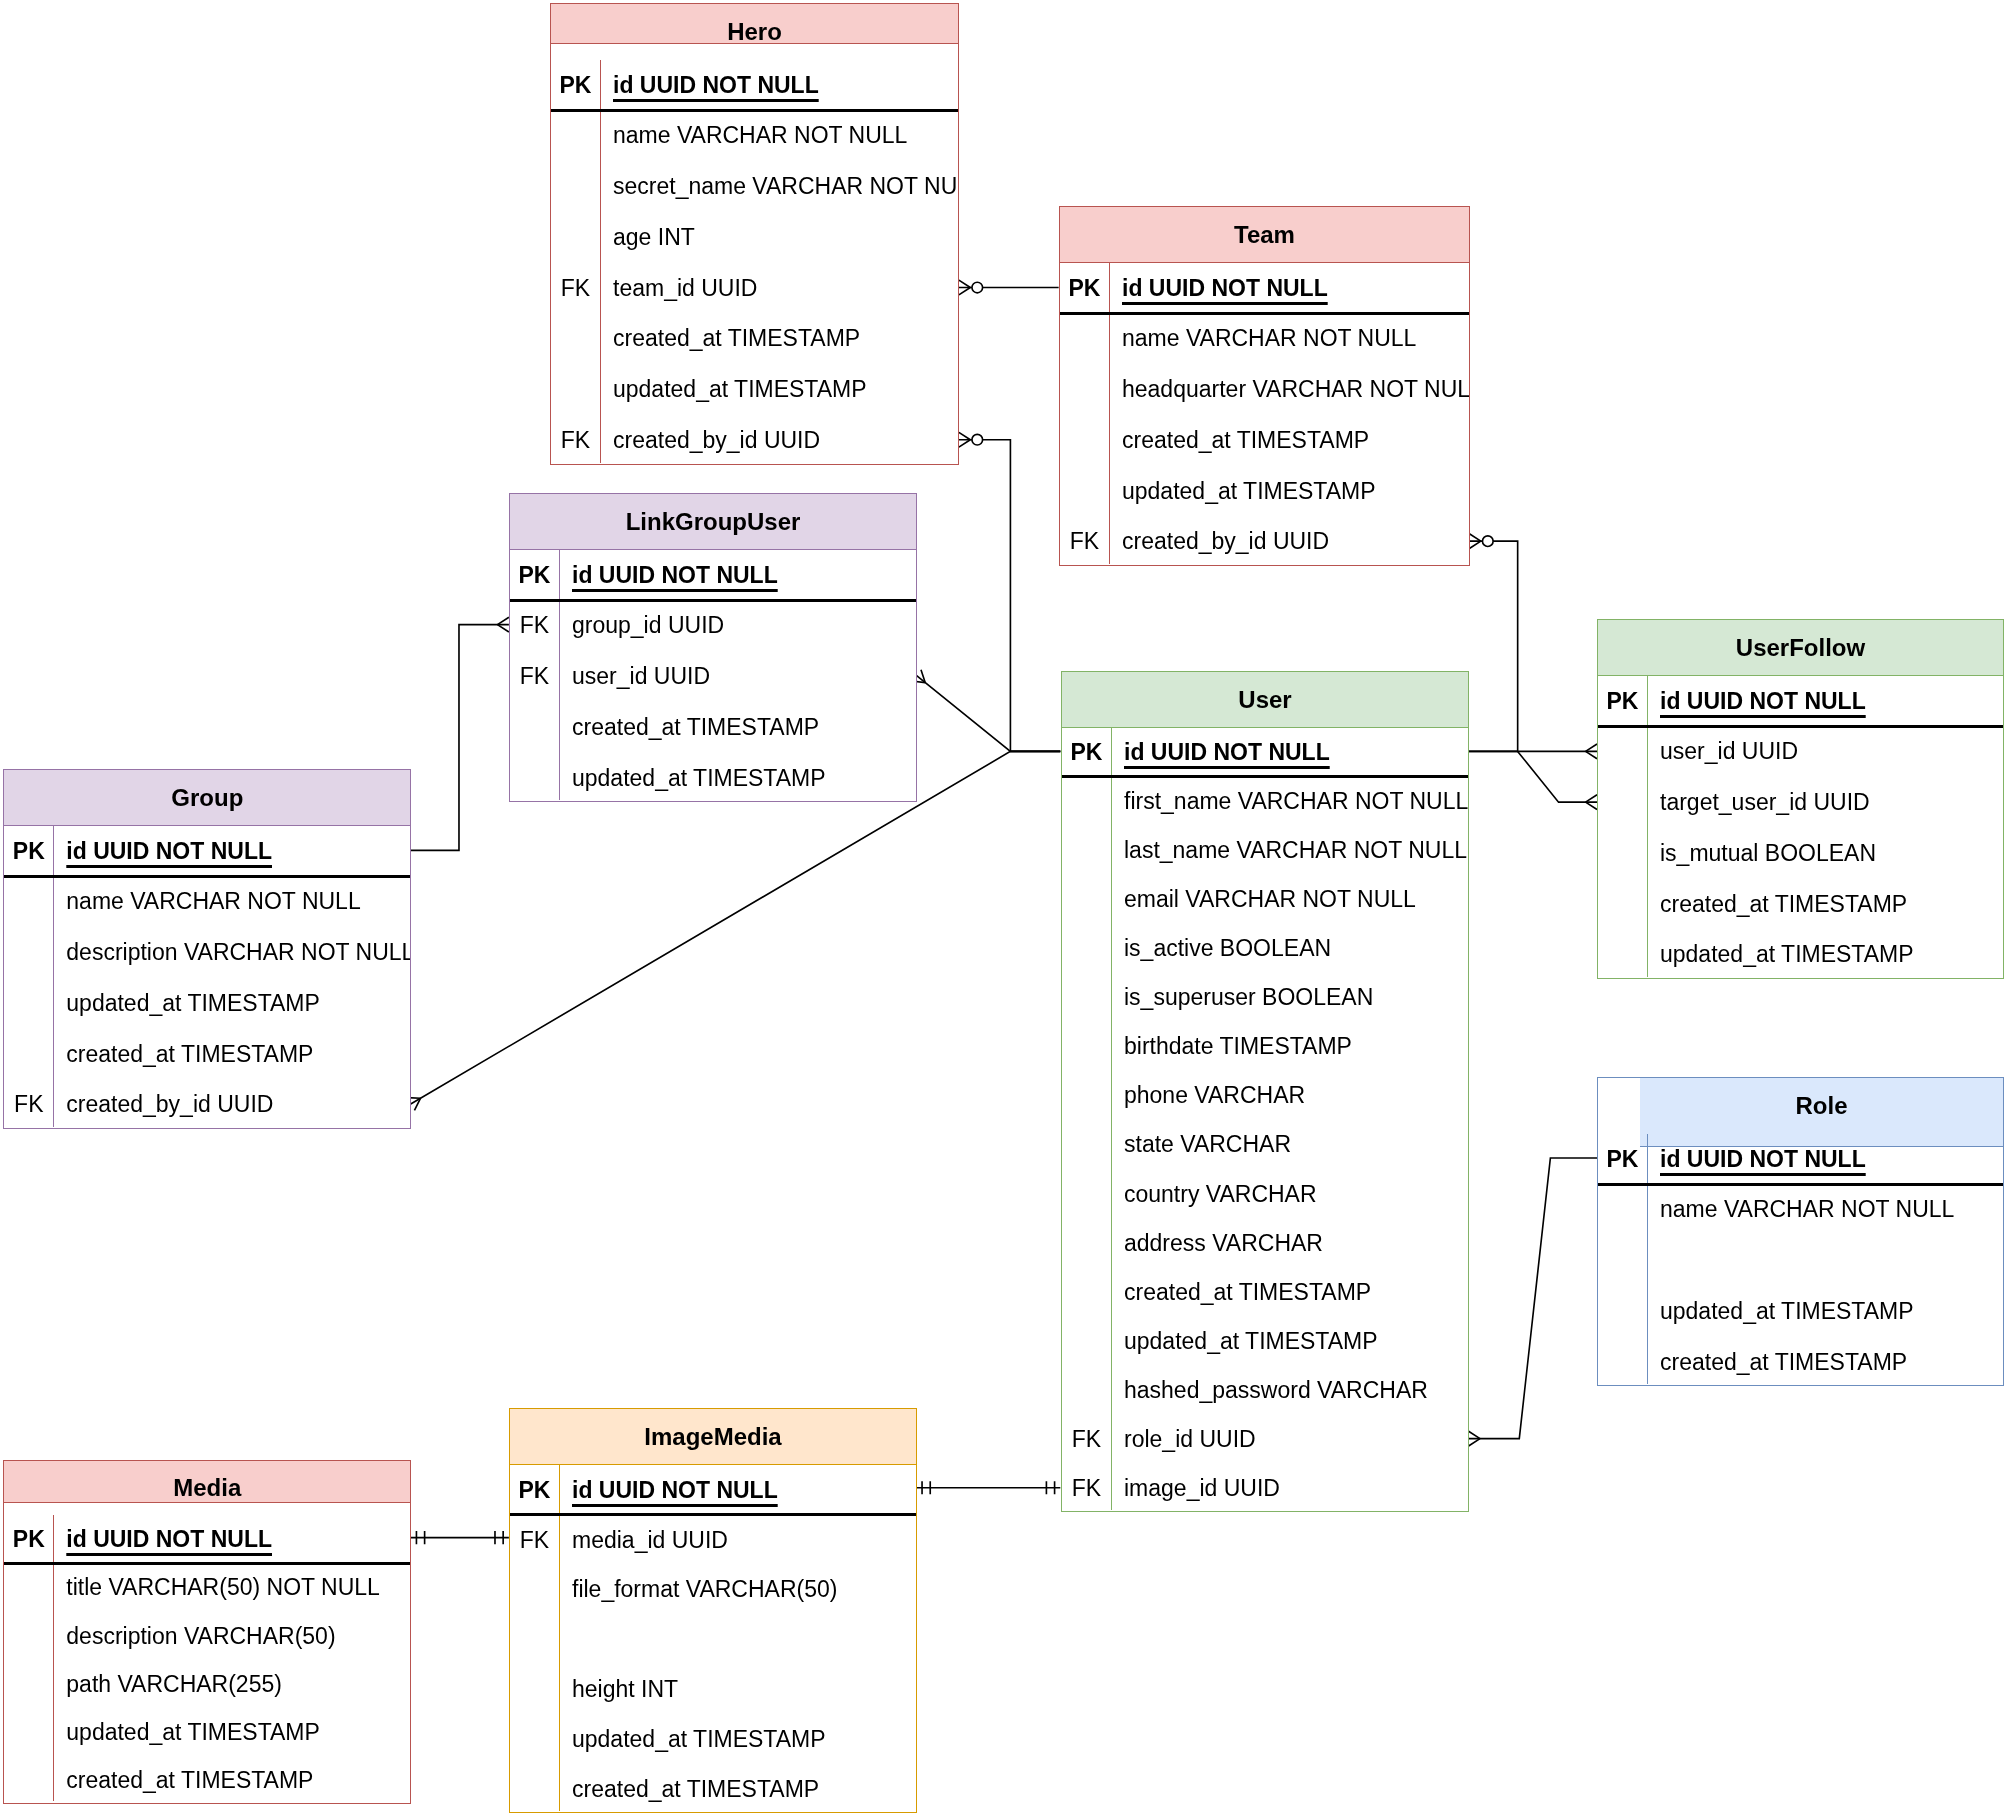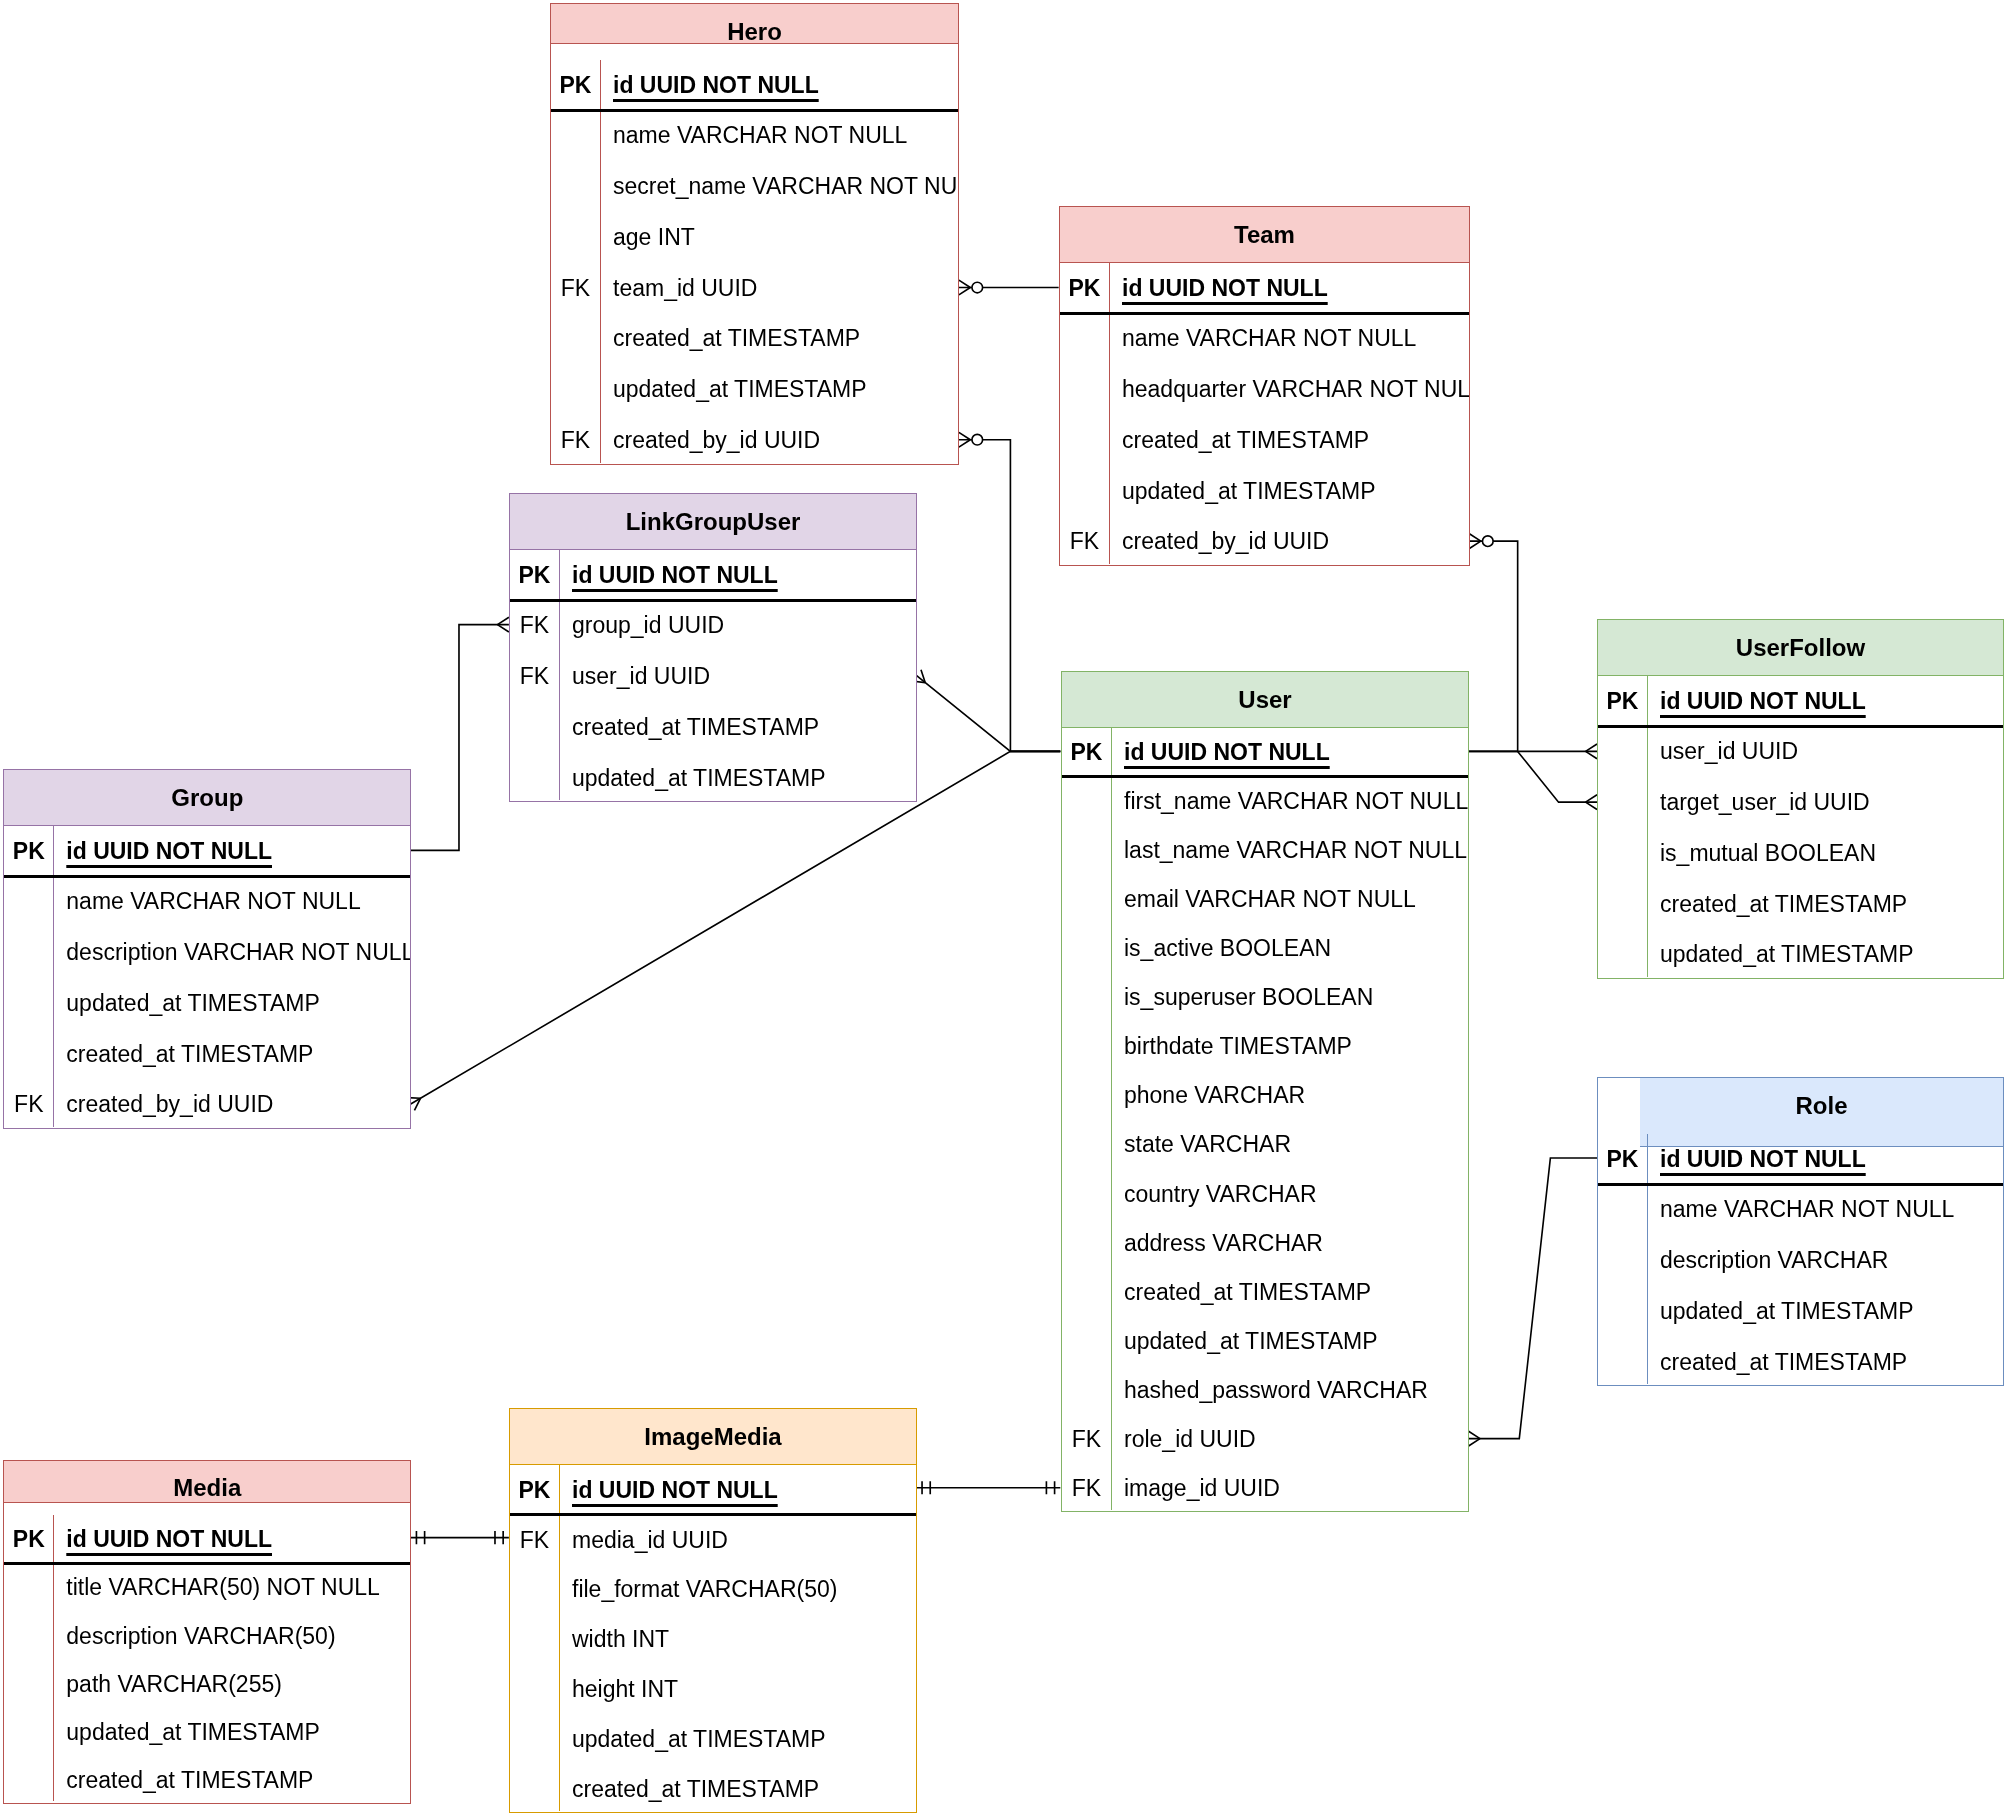--- a/index.html
+++ b/index.html
@@ -188,21 +188,20 @@
       <div class="attrcell" style="top: 259px; line-height: 51px; height: 51px;"><span>created_at TIMESTAMP</span></div>
       <div class="attrcell" style="top: 309px; line-height: 51px; height: 51px;"><span>updated_at TIMESTAMP</span></div>
       <div class="pk-sep" style="top: 105px;"></div>
     </div>
   <div class="tbl" style="left: 1597px; top: 1077px; width: 407px; height: 309px; border-color: rgb(108, 142, 191);">
       <div class="tbl-header" style="height: 69px; line-height: 56px; background: rgb(218, 232, 252); border-bottom: 1.6px solid rgb(108, 142, 191); margin-left: 42px;">Role</div>
       <div class="keycol-line" style="left: 49px; top: 56px; height: 250px; border-color: rgb(108, 142, 191);"></div>
       <div class="keycell pk-key" style="top: 56px; line-height: 51px; height: 51px;">PK</div>
       <div class="attrcell" style="top: 56px; line-height: 51px; height: 51px;"><span class="pk-text">id UUID NOT NULL</span></div>
       <div class="attrcell" style="top: 106px; line-height: 51px; height: 51px;"><span>name VARCHAR NOT NULL</span></div>
-      <div class="attrcell" style="top: 157px; line-height: 51px; height: 51px;"><span>description VARCHAR</span></div>
       <div class="attrcell" style="top: 208px; line-height: 51px; height: 51px;"><span>updated_at TIMESTAMP</span></div>
       <div class="attrcell" style="top: 259px; line-height: 51px; height: 51px;"><span>created_at TIMESTAMP</span></div>
       <div class="pk-sep" style="top: 105px;"></div>
     </div>
   <div class="tbl" style="left: 3.3px; top: 1460px; width: 408px; height: 344px; border-color: rgb(184, 84, 80);">
       <div class="tbl-header" style="height: 42px; line-height: 54px; background: rgb(248, 206, 204); border-bottom: 1.6px solid rgb(184, 84, 80);">Media</div>
       <div class="keycol-line" style="left: 49px; top: 54px; height: 286px; border-color: rgb(184, 84, 80);"></div>
       <div class="keycell pk-key" style="top: 54px; line-height: 48px; height: 48px;">PK</div>
       <div class="attrcell" style="top: 54px; line-height: 48px; height: 48px;"><span class="pk-text">id UUID NOT NULL</span></div>
       <div class="attrcell" style="top: 102px; line-height: 48px; height: 48px;"><span>title VARCHAR(50) NOT NULL</span></div>
@@ -213,20 +212,19 @@
       <div class="pk-sep" style="top: 101px;"></div>
     </div>
   <div class="tbl" style="left: 509px; top: 1408px; width: 408px; height: 405px; border-color: rgb(215, 155, 0);">
       <div class="tbl-header" style="height: 56px; line-height: 56px; background: rgb(255, 230, 204); border-bottom: 1.6px solid rgb(215, 155, 0);">ImageMedia</div>
       <div class="keycol-line" style="left: 49px; top: 56px; height: 346px; border-color: rgb(215, 155, 0);"></div>
       <div class="keycell pk-key" style="top: 56px; line-height: 50px; height: 50px;">PK</div>
       <div class="attrcell" style="top: 56px; line-height: 50px; height: 50px;"><span class="pk-text">id UUID NOT NULL</span></div>
       <div class="keycell" style="top: 106px; line-height: 50px; height: 50px;">FK</div>
       <div class="attrcell" style="top: 106px; line-height: 50px; height: 50px;"><span>media_id UUID</span></div>
       <div class="attrcell" style="top: 155px; line-height: 50px; height: 50px;"><span>file_format VARCHAR(50)</span></div>
-      <div class="attrcell" style="top: 205px; line-height: 50px; height: 50px;"><span>width INT</span></div>
       <div class="attrcell" style="top: 255px; line-height: 50px; height: 50px;"><span>height INT</span></div>
       <div class="attrcell" style="top: 305px; line-height: 50px; height: 50px;"><span>updated_at TIMESTAMP</span></div>
       <div class="attrcell" style="top: 355px; line-height: 50px; height: 50px;"><span>created_at TIMESTAMP</span></div>
       <div class="pk-sep" style="top: 104px;"></div>
     </div>
 </div>
 
 
 </body></html>

